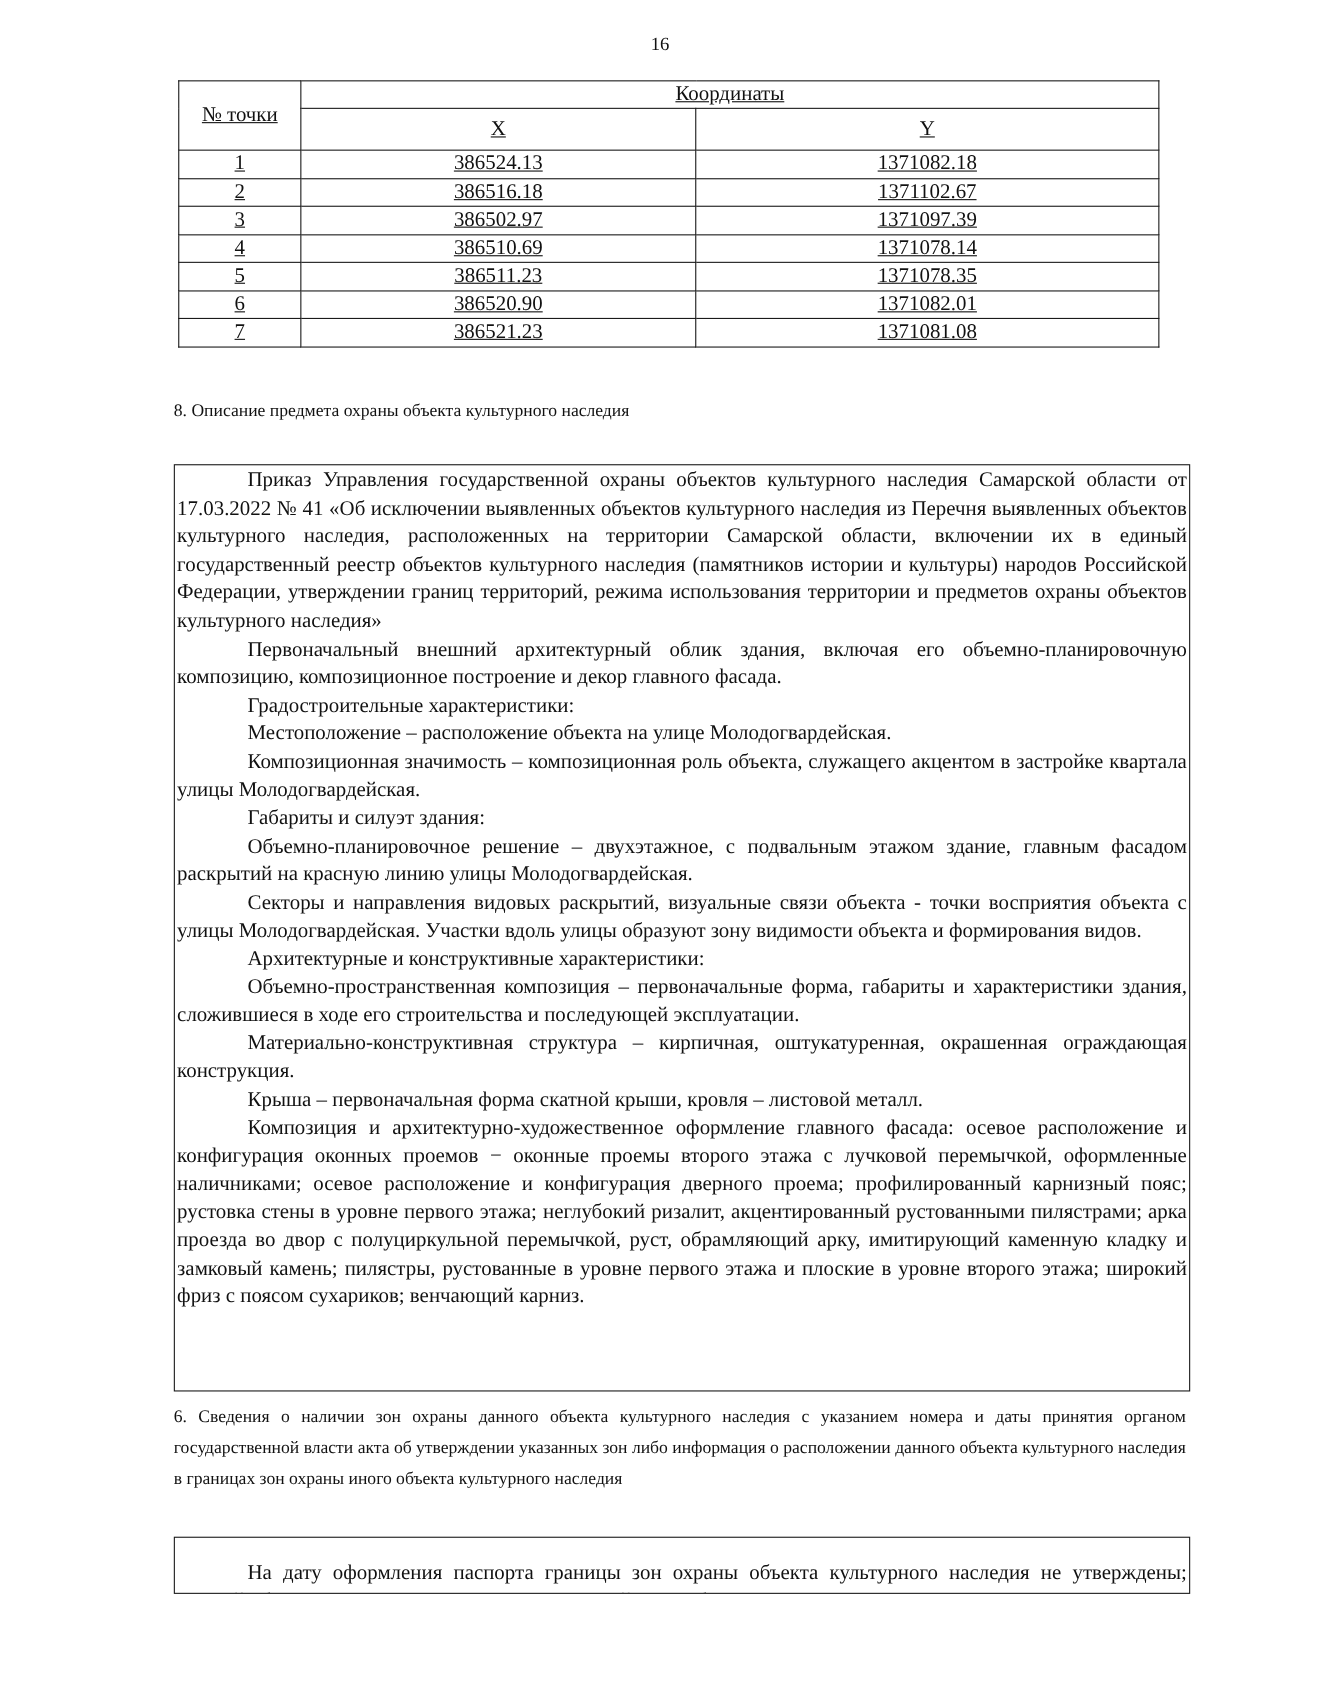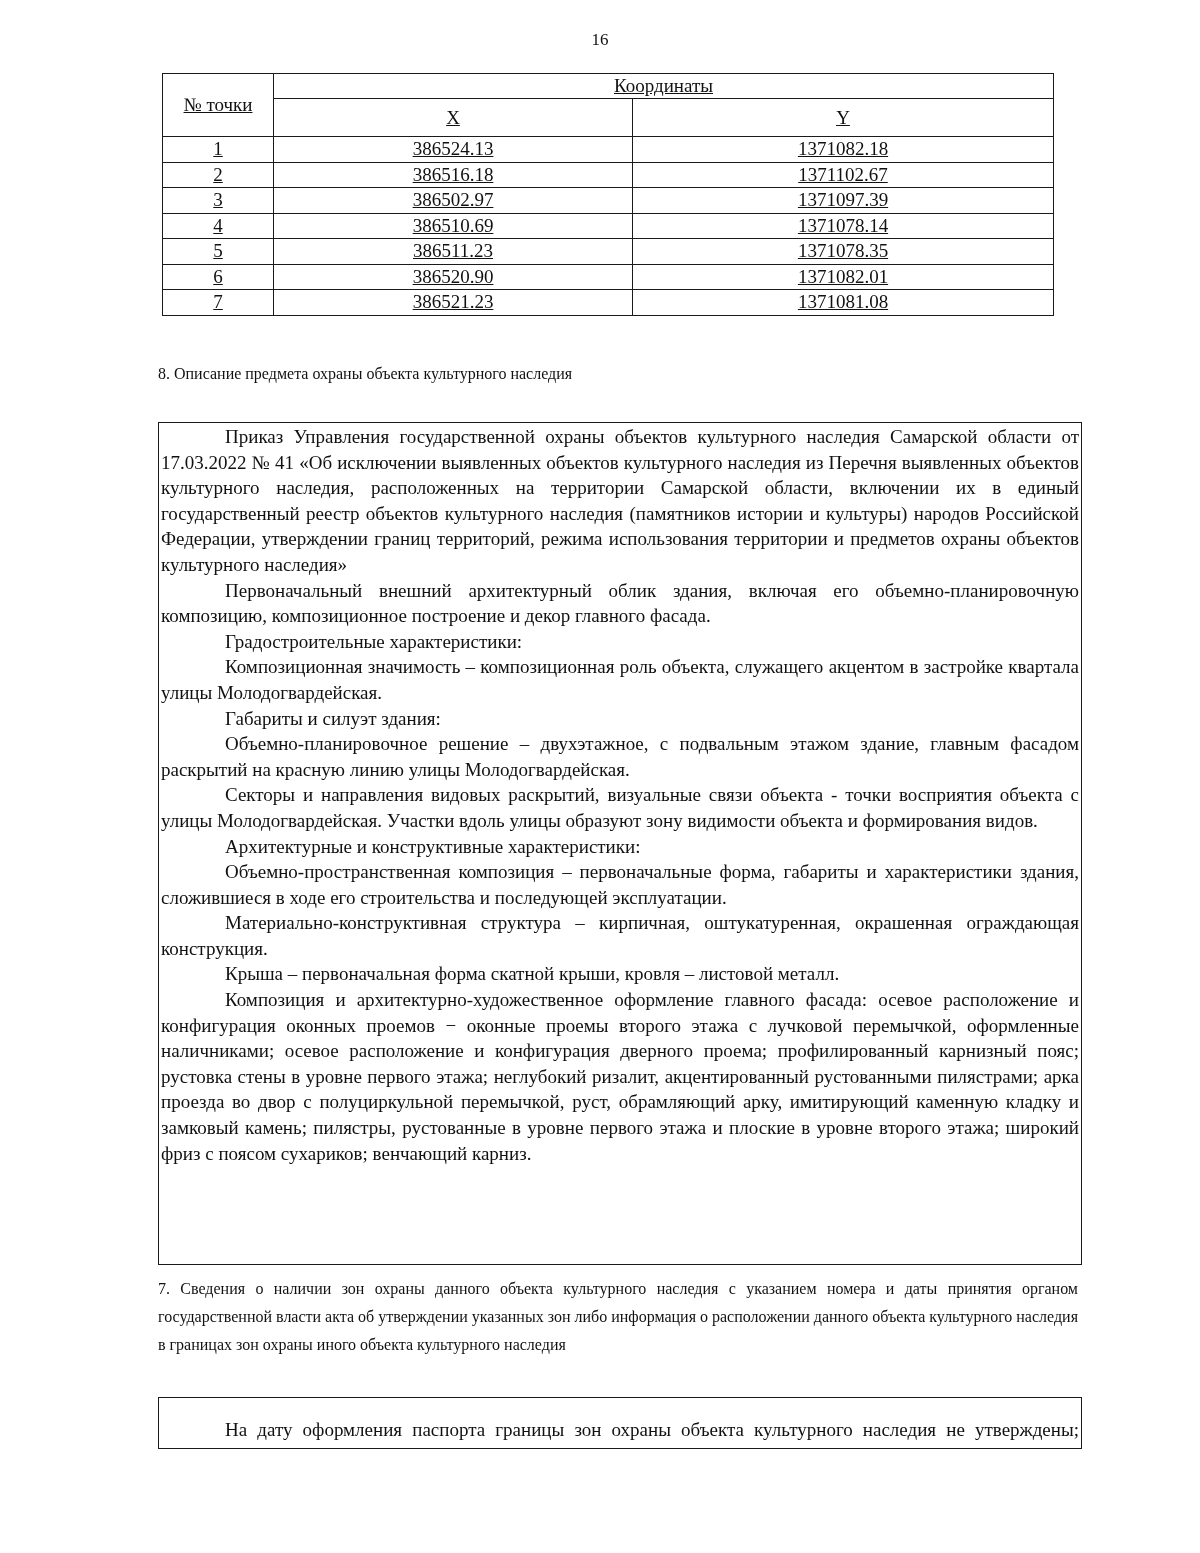--- a/index.html
+++ b/index.html
@@ -127,28 +127,29 @@
     </tr>
   </tbody>
 </table>
 
 <div class="section-heading s8-heading">8. Описание предмета охраны объекта культурного наследия</div>
 
 <div class="text-box box8">
   <p>Приказ Управления государственной охраны объектов культурного наследия Самарской области от 17.03.2022 № 41 «Об исключении выявленных объектов культурного наследия из Перечня выявленных объектов культурного наследия, расположенных на территории Самарской области, включении их в единый государственный реестр объектов культурного наследия (памятников истории и культуры) народов Российской Федерации, утверждении границ территорий, режима использования территории и предметов охраны объектов культурного наследия»</p>
   <p>Первоначальный внешний архитектурный облик здания, включая его объемно-планировочную композицию, композиционное построение и декор главного фасада.</p>
   <p>Градостроительные характеристики:</p>
+  <p>Местоположение – расположение объекта на улице Молодогвардейская.</p>
   <p>Композиционная значимость – композиционная роль объекта, служащего акцентом в застройке квартала улицы Молодогвардейская.</p>
   <p>Габариты и силуэт здания:</p>
   <p>Объемно-планировочное решение – двухэтажное, с подвальным этажом здание, главным фасадом раскрытий на красную линию улицы Молодогвардейская.</p>
   <p>Секторы и направления видовых раскрытий, визуальные связи объекта - точки восприятия объекта с улицы Молодогвардейская. Участки вдоль улицы образуют зону видимости объекта и формирования видов.</p>
   <p>Архитектурные и конструктивные характеристики:</p>
   <p>Объемно-пространственная композиция – первоначальные форма, габариты и характеристики здания, сложившиеся в ходе его строительства и последующей эксплуатации.</p>
   <p>Материально-конструктивная структура – кирпичная, оштукатуренная, окрашенная ограждающая конструкция.</p>
   <p>Крыша – первоначальная форма скатной крыши, кровля – листовой металл.</p>
   <p>Композиция и архитектурно-художественное оформление главного фасада: осевое расположение и конфигурация оконных проемов − оконные проемы второго этажа с лучковой перемычкой, оформленные наличниками; осевое расположение и конфигурация дверного проема; профилированный карнизный пояс; рустовка стены в уровне первого этажа; неглубокий ризалит, акцентированный рустованными пилястрами; арка проезда во двор с полуциркульной перемычкой, руст, обрамляющий арку, имитирующий каменную кладку и замковый камень; пилястры, рустованные в уровне первого этажа и плоские в уровне второго этажа; широкий фриз с поясом сухариков; венчающий карниз.</p>
 </div>
 
-<div class="section-heading s9-heading">7. Сведения о наличии зон охраны данного объекта культурного наследия с указанием номера и даты принятия органом государственной власти акта об утверждении указанных зон либо информация о расположении данного объекта культурного наследия в границах зон охраны иного объекта культурного наследия</div>
+<div class="section-heading s9-heading">6. Сведения о наличии зон охраны данного объекта культурного наследия с указанием номера и даты принятия органом государственной власти акта об утверждении указанных зон либо информация о расположении данного объекта культурного наследия в границах зон охраны иного объекта культурного наследия</div>
 
 <div class="text-box box9">
   <p>На дату оформления паспорта границы зон охраны объекта культурного наследия не утверждены; данный объект располагается в границах охранной зоны объекта культурного</p>
 </div>
 
 </body></html>

